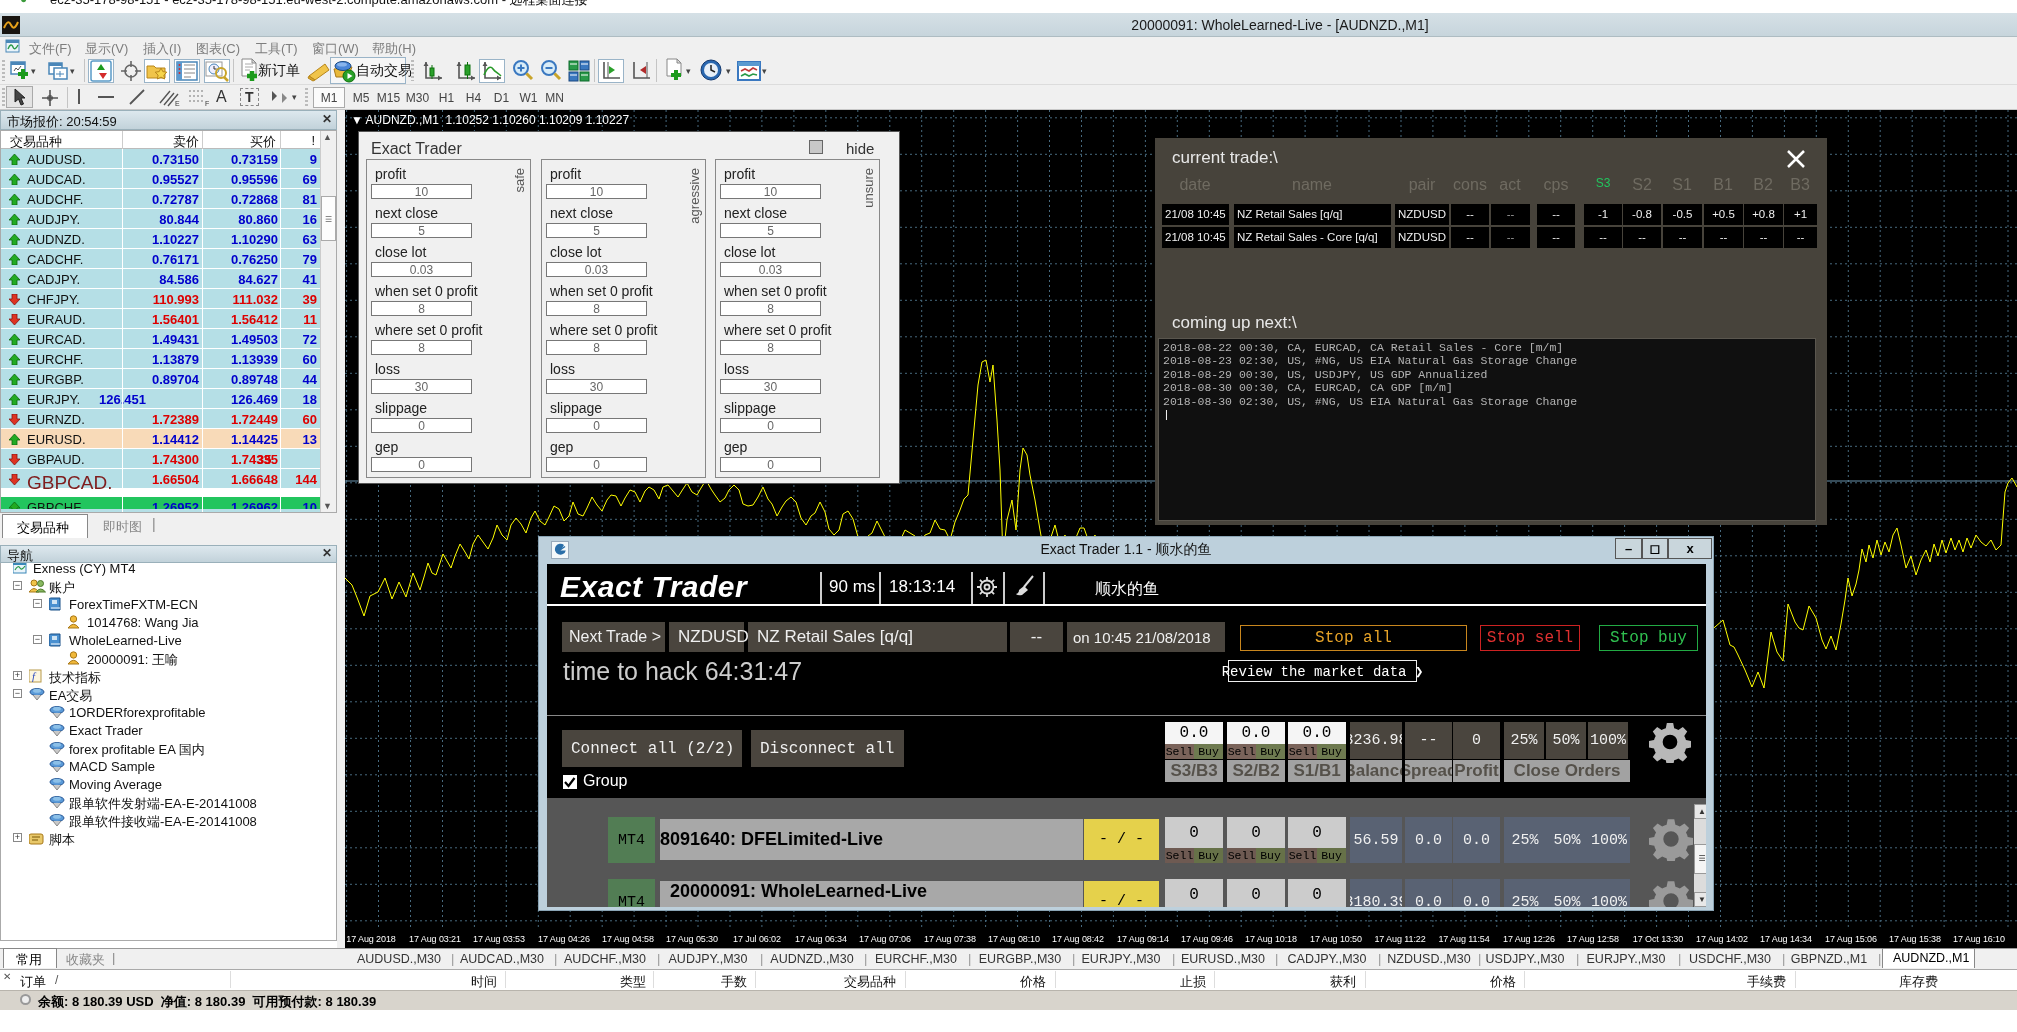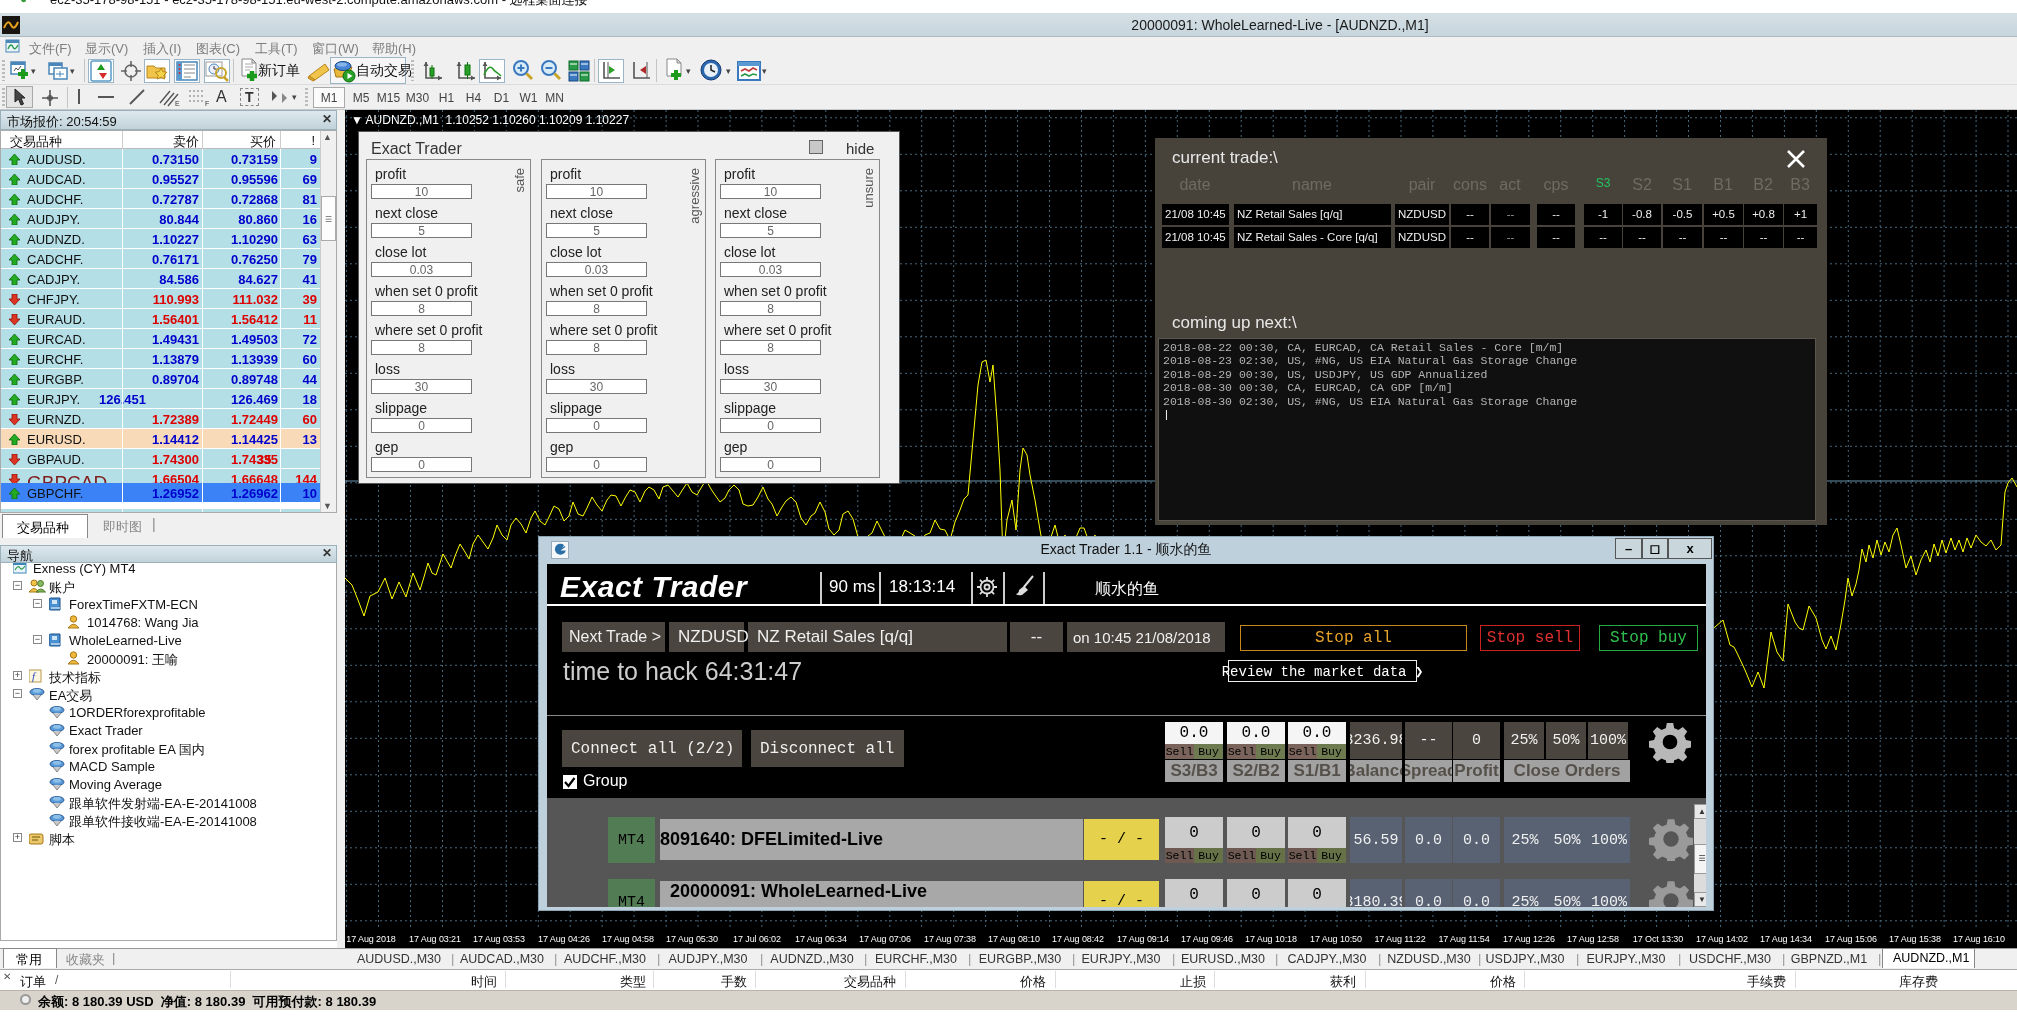--- a/index.html
+++ b/index.html
@@ -651,21 +651,21 @@
         <path d="M5.5 11 L0 5 H3 V0 H8 V5 H11 Z" fill="#dd3322" stroke="#881111" stroke-width="0.8"></path>
       </svg>
       <span style="position:absolute;left:26px;top:3px;font-size:19px;color:#7f1d1d">GBPCAD.</span>
       <span style="position:absolute;left:98px;top:3px;width:100px;text-align:right;font-size:13px;font-weight:bold;color:#dd0000">1.66504</span>
       <span style="position:absolute;left:177px;top:3px;width:100px;text-align:right;font-size:13px;font-weight:bold;color:#dd0000">1.66648</span>
       <span style="position:absolute;left:256px;top:3px;width:60px;text-align:right;font-size:13px;font-weight:bold;color:#dd0000">144</span>
       <span style="position:absolute;left:121px;top:0;width:1px;height:20px;background:#fff"></span>
       <span style="position:absolute;left:201px;top:0;width:1px;height:20px;background:#fff"></span>
       <span style="position:absolute;left:279px;top:0;width:1px;height:20px;background:#fff"></span>
     </div>
-<div style="position:absolute;left:0;top:352px;width:335px;height:20px;background:#3b82f6;border-bottom:1px solid #fff">
+<div style="position:absolute;left:0;top:366px;width:335px;height:20px;background:#22c55e;border-bottom:1px solid #fff">
       <svg style="position:absolute;left:8px;top:5px" width="11" height="11" viewBox="0 0 11 11">
         <path d="M5.5 0 L11 6 H8 V11 H3 V6 H0 Z" fill="#22aa22" stroke="#0c6a0c" stroke-width="0.8"></path>
       </svg>
       <span style="position:absolute;left:26px;top:3px;font-size:13px;color:#111">GBPCHF.</span>
       <span style="position:absolute;left:98px;top:3px;width:100px;text-align:right;font-size:13px;font-weight:bold;color:#0000cc">1.26952</span>
       <span style="position:absolute;left:177px;top:3px;width:100px;text-align:right;font-size:13px;font-weight:bold;color:#0000cc">1.26962</span>
       <span style="position:absolute;left:256px;top:3px;width:60px;text-align:right;font-size:13px;font-weight:bold;color:#0000cc">10</span>
       <span style="position:absolute;left:121px;top:0;width:1px;height:20px;background:#fff"></span>
       <span style="position:absolute;left:201px;top:0;width:1px;height:20px;background:#fff"></span>
       <span style="position:absolute;left:279px;top:0;width:1px;height:20px;background:#fff"></span>

